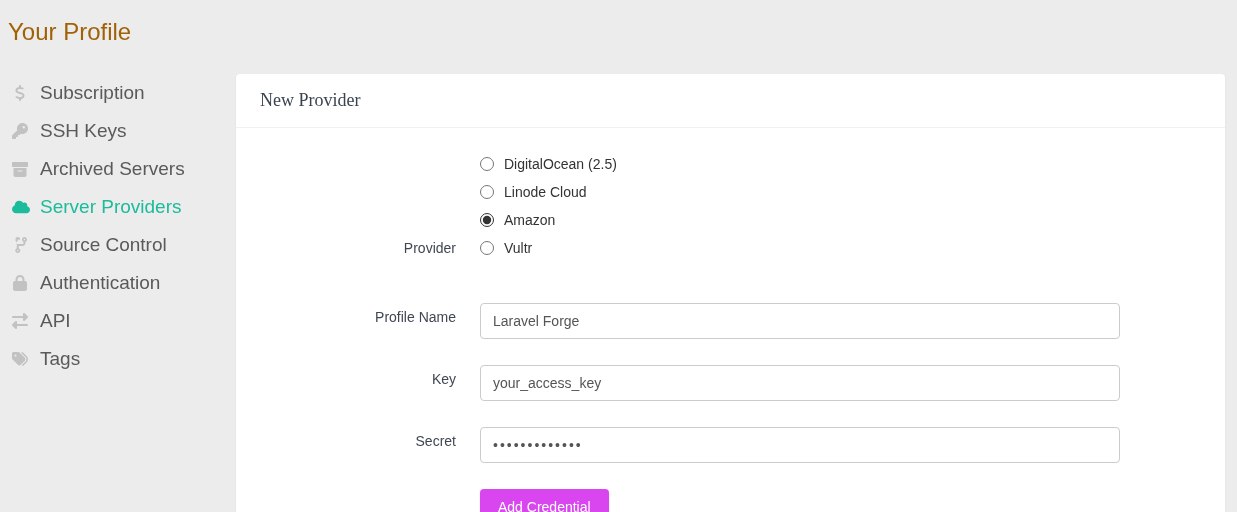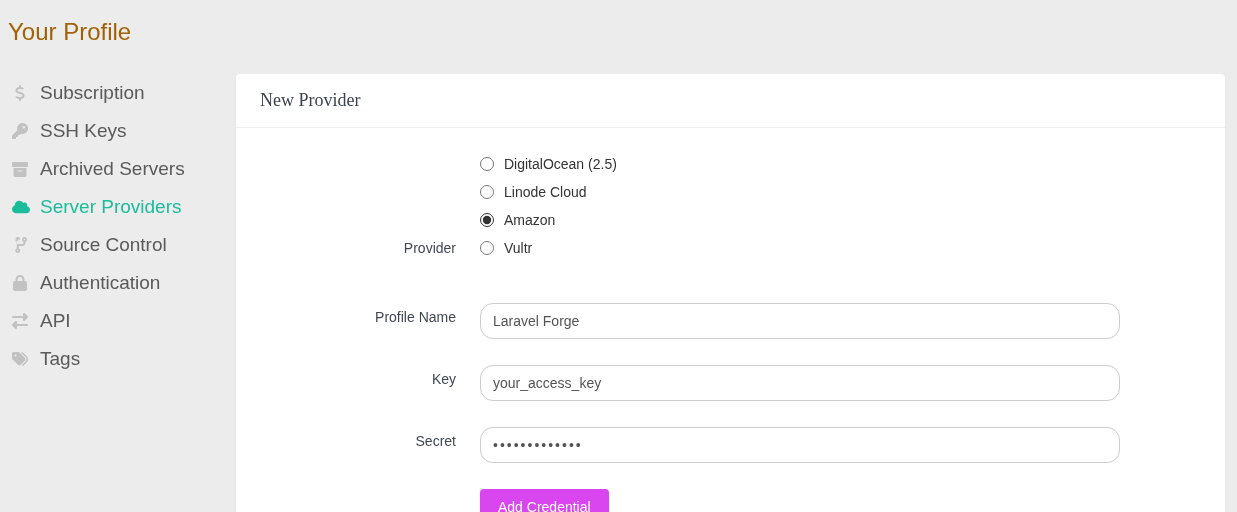--- a/index.html
+++ b/index.html
@@ -103,21 +103,21 @@
       margin-right: 10px;
       width: 14px;
       height: 14px;
       accent-color: #333;
     }
     .text-input {
       width: 100%;
       padding: 9px 12px;
       font-size: 14px;
       border: 1px solid #ccc;
-      border-radius: 13px;
+      border-radius: 4px;
       color: #555;
       font-family: inherit;
     }
     .text-input::placeholder { color: #555; opacity:1;}
     .btn {
       background: #d946ef;
       color: #fff;
       border: none;
       padding: 10px 18px;
       font-size: 14px;

